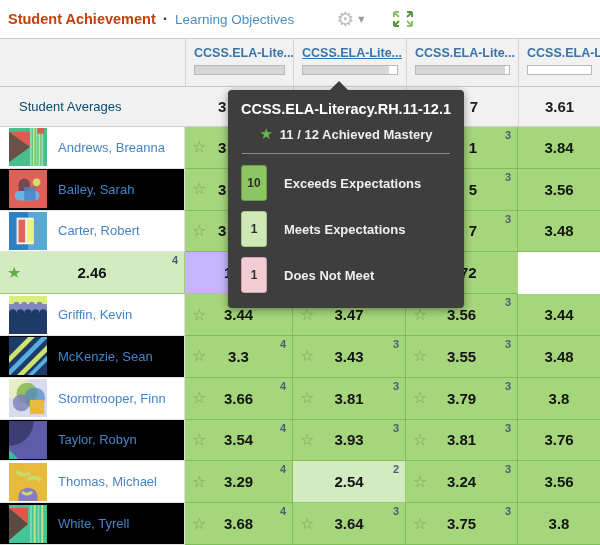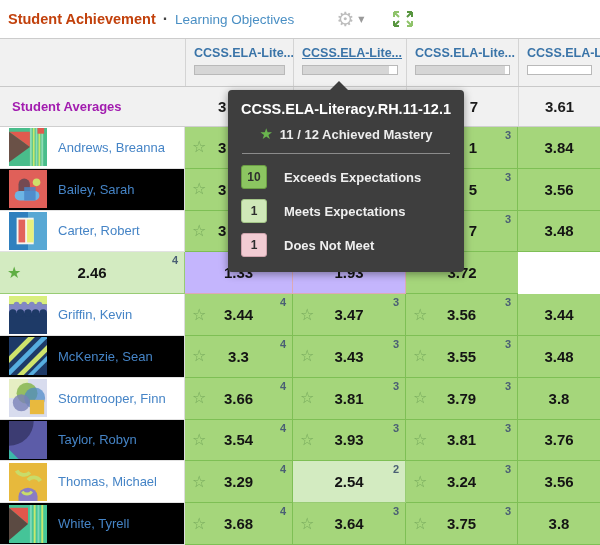--- a/index.html
+++ b/index.html
@@ -24,21 +24,21 @@
 
   .hrow  { height:49px; background:#f1f1f1; border-top:1px solid #cccccc; border-bottom:1px solid #c9c9c9; }
   .hcell { border-left:1px solid #d4d4d4; padding:7px 8px 0 8px; overflow:hidden; }
   .hcell.first { border-left:none; }
   .hlink { display:block; color:#3a74a8; font-weight:bold; font-size:12.5px; text-decoration:none; white-space:nowrap; margin-bottom:5px; cursor:pointer; }
   .hlink.hovered { text-decoration:underline; }
   .pbar  { height:10px; border:1px solid #b9b9b9; background:#ffffff; }
   .pfill { height:100%; background:#d6d6d6; }
 
   .arow  { height:40px; background:#f1f1f1; border-bottom:1px solid #cfcfcf; }
-  .alabel{ display:flex; align-items:center; padding-left:12px; font-weight:bold; font-size:13px; color:#a21caf; }
+  .alabel{ display:flex; align-items:center; padding-left:19px; font-weight:normal; font-size:13px; color:#0c4a6e; }
   .acell { position:relative; border-left:1px solid #d9d9d9; display:flex; align-items:center; justify-content:center;
            font-weight:bold; font-size:15px; color:#1c1c1c; }
 
   .srow  { height:41.8px; }
   .name  { display:flex; align-items:center; gap:11px; padding-left:9px; background:#fff;
            border-bottom:1px solid #e2e2e2; border-right:1px solid #dddddd; overflow:hidden;text-align:right; }
   .srow.alt .name { background:#000000; }
   .avatar{ width:38px; height:38px; flex:0 0 38px; line-height:0; }
   .slink { color:#4584c6; font-size:13px; text-decoration:none; white-space:nowrap; cursor:pointer; }
 
@@ -62,21 +62,21 @@
   .tooltip { position:absolute; left:228px; top:90px; width:236px; background:#3e3e3e; border-radius:4px;
              box-shadow:0 2px 8px rgba(0,0,0,0.4); z-index:10; padding:11px 0 10px; }
   .tooltip:before { content:""; position:absolute; top:-9px; left:102px;
              border-left:9px solid transparent; border-right:9px solid transparent; border-bottom:9px solid #3e3e3e; }
   .ttitle  { text-align:center; color:#ffffff; font-weight:bold; font-size:14.5px; white-space:nowrap; }
   .tmastery{ display:flex; justify-content:center; align-items:center; gap:7px; margin-top:10px;
              color:#ededed; font-weight:bold; font-size:13px; }
   .tstar   { font-family:"DejaVu Sans",sans-serif; font-size:15px; color:#6ab54e; line-height:1; }
   .tdivider{ border-top:1px solid #8b8b8b; margin:11px 14px 6px; }
   .tlegend-row { display:flex; align-items:center; gap:17px; padding:5px 0 5px 13px; }
-  .tbadge  { min-width:26px; height:24px; padding:0 4px; border-radius:3px; display:flex; align-items:center; justify-content:center;
+  .tbadge  { min-width:26px; height:36px; padding:0 4px; border-radius:3px; display:flex; align-items:center; justify-content:center;
              font-size:12px; font-weight:bold; color:#2e2e2e; }
   .b-exceeds { background:#8cc561; border:1px solid #6b9e44; }
   .b-meets   { background:#cfe8b8; border:1px solid #a3c587; }
   .b-dnm     { background:#f2ccd3; border:1px solid #cfa3ad; }
   .tlabel  { color:#efefef; font-weight:bold; font-size:13px; }
 </style>
 </head>
 <body>
 
 <div class="topbar">

